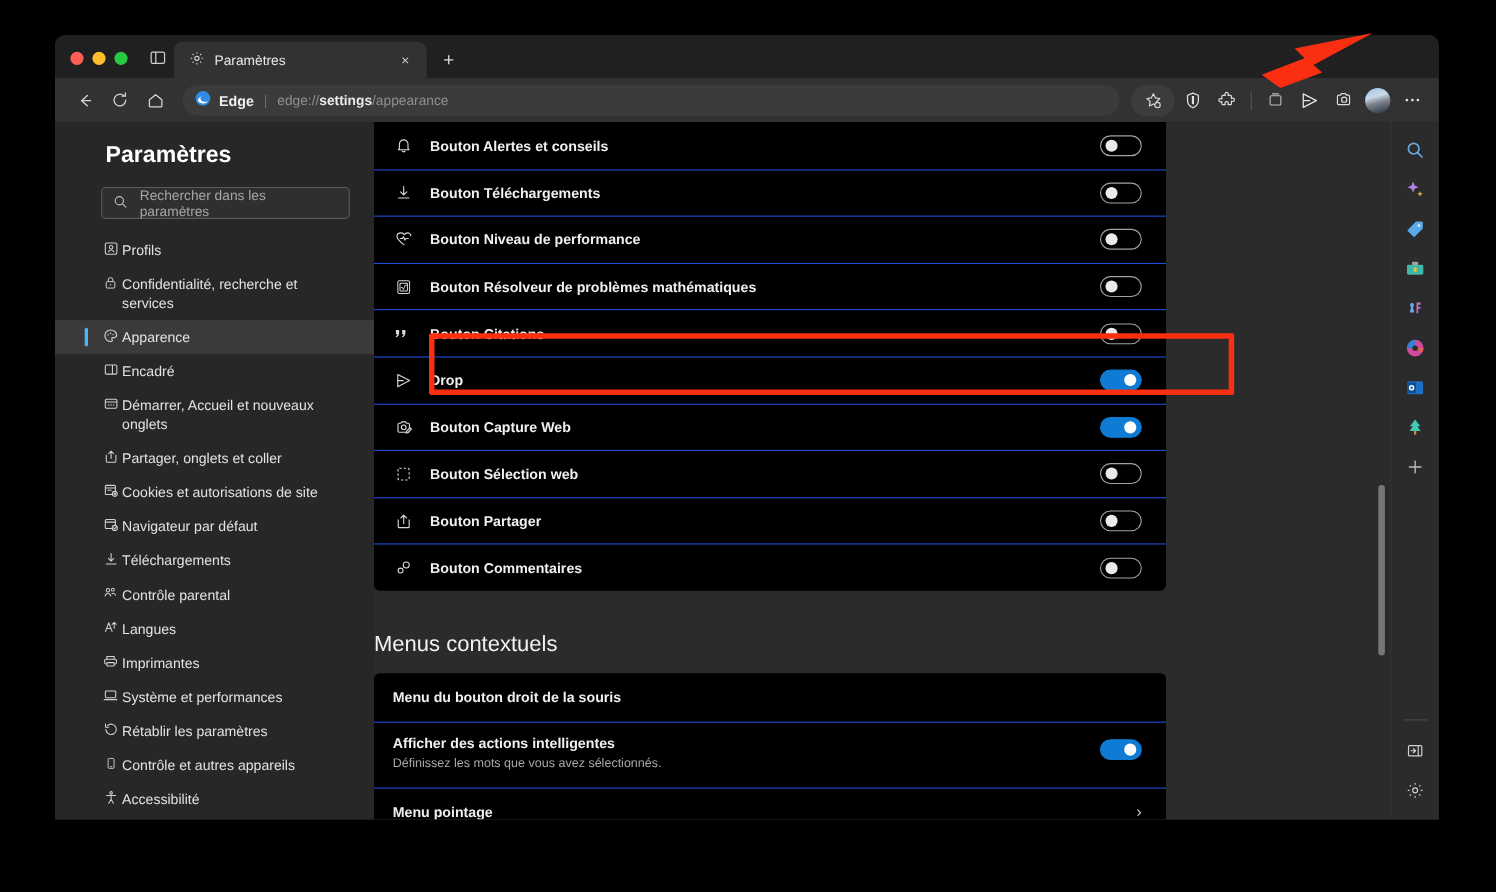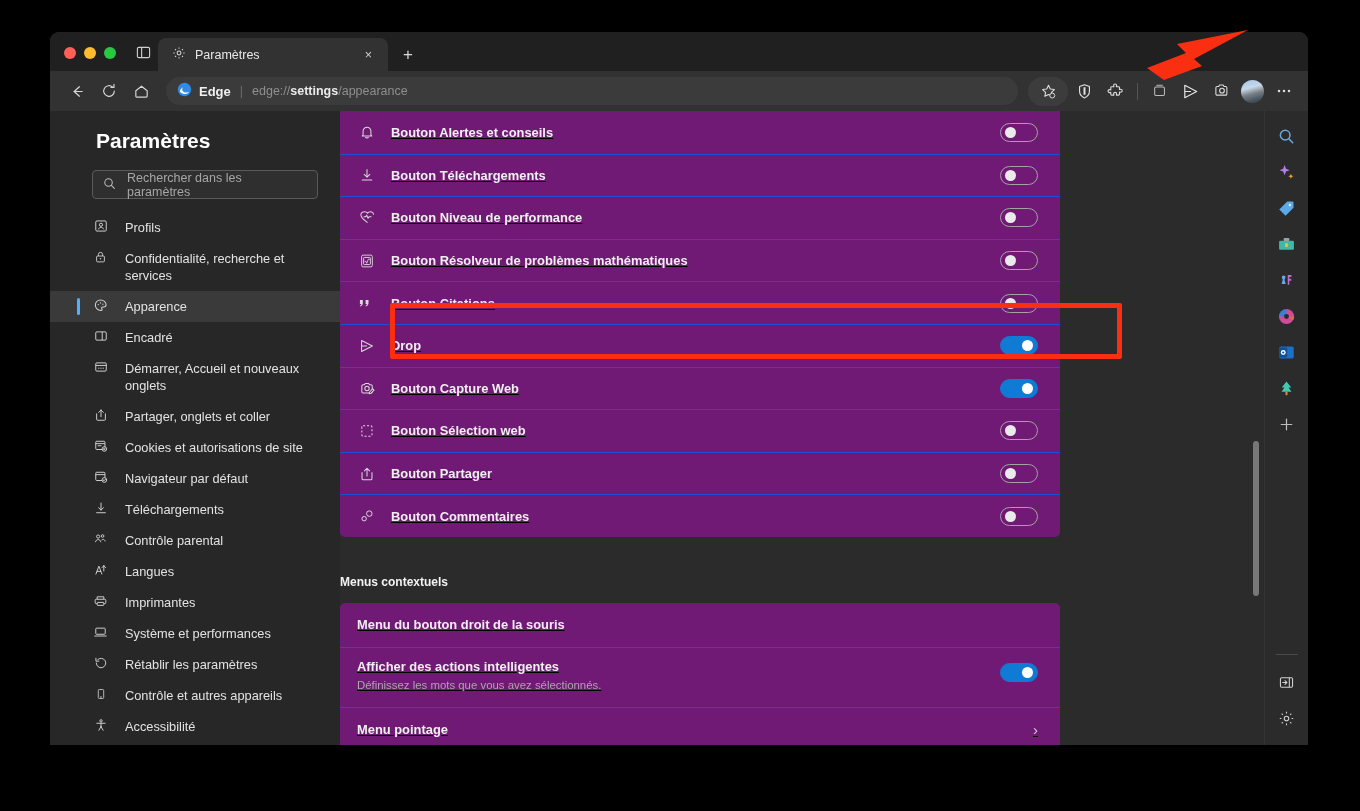--- a/index.html
+++ b/index.html
@@ -129,21 +129,21 @@
     background: #2f2f2f;
     border: 1px solid #5a5a5a;
     border-radius: 4px;
     display: flex; align-items: center; gap: 11px;
     padding: 0 10px;
     font-size: 12.5px; color: #a6a6a6;
   }
   .navlist { margin-top: 13px; }
   .navitem {
     position: relative;
-    display: flex; align-items: flex-start; gap: 16px;
+    display: flex; align-items: flex-start; gap: 2px;
     padding: 7px 18px 7px 42px;
     font-size: 12.8px; color: #e2e2e2;
     line-height: 17px;
   }
   .navitem .ni-icon { width: 17px; flex: none; display: flex; justify-content: center;
                       color: #d2d2d2; margin-top: 0px; }
   .navitem.active { background: #3a3a3a; }
   .navitem.active::before {
     content: ""; position: absolute; left: 27px; top: 7px;
     width: 3px; height: 17px; background: #4cb3ff; border-radius: 2px;
@@ -156,24 +156,23 @@
     background: #2b2b2b;
     position: relative;
     overflow: hidden;
     padding: 0 0 0 0;
   }
   #contentscroll { padding: 0 160px 0 0; }
 
   .card {
     margin-left: 0;
     width: 720px;
-    background: #701a75;
+    background: #000000;
     border-radius: 5px;
     overflow: hidden;
-    text-decoration: underline;
   }
   #card-top { border-radius: 0 0 5px 5px; margin-top: 0; }
   .row {
     display: flex; align-items: center;
     height: 42.6px;
     padding: 0 22px 0 17px;
     border-top: 1px solid #1d4ed8;
     gap: 14px;
   }
   .row:first-child { border-top: none; }
@@ -188,21 +187,21 @@
   }
   .toggle .knob {
     position: absolute; top: 3px; left: 4px;
     width: 11px; height: 11px; border-radius: 50%;
     background: #eaeaea;
   }
   .toggle.on { background: #0f7bd4; border-color: #0f7bd4; }
   .toggle.on .knob { left: auto; right: 4px; background: #fff; }
 
   .section-title {
-    font-size: 12px; color: #f2f2f2; font-weight: bold;
+    font-size: 20px; color: #f2f2f2; font-weight: normal;
     margin: 38px 0 14px 0;
   }
   .row.tall { height: 44px; }
   .row.two {
     height: 60px; align-items: flex-start; padding-top: 11px; flex-direction: row;
   }
   .row.two .txtwrap { flex: 1; }
   .row.two .r-label { font-weight: bold; font-size: 12.9px; }
   .row.two .r-sub { font-size: 11.4px; color: #a8a8a8; margin-top: 5px; font-weight: normal; }
   .chev { color: #cfcfcf; font-size: 15px; flex: none; }

